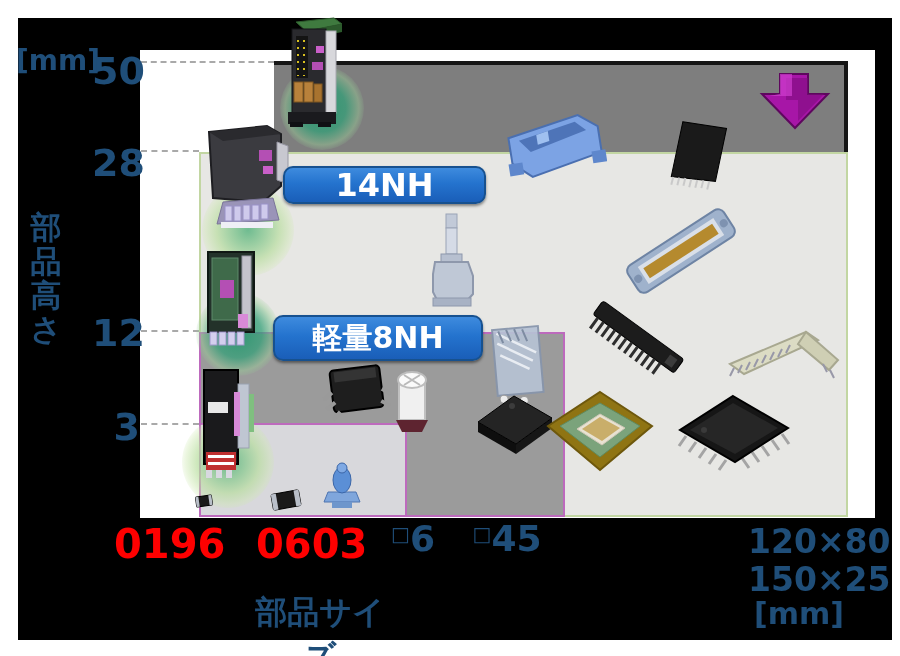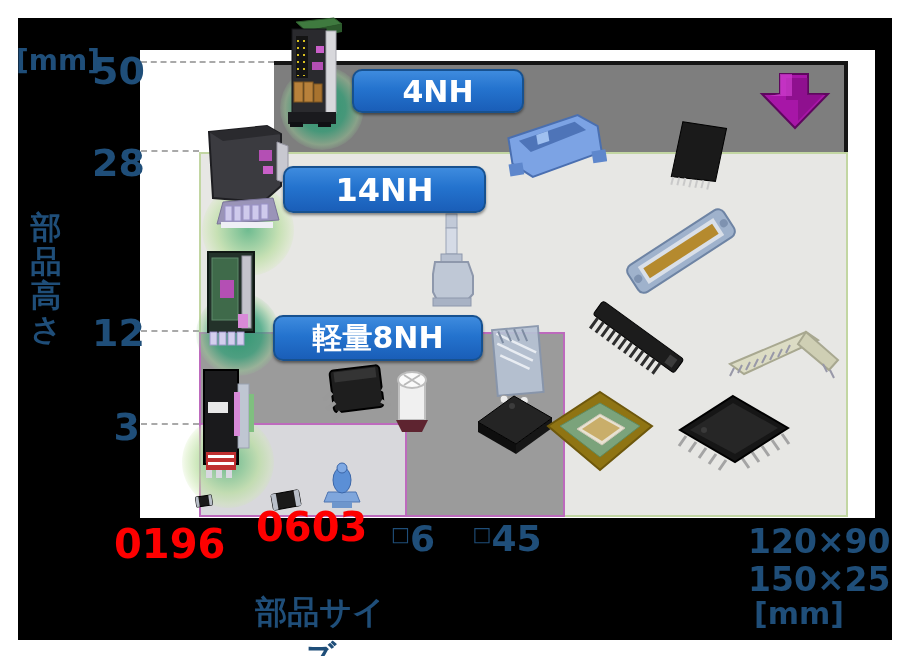--- a/index.html
+++ b/index.html
@@ -25,37 +25,37 @@
   .navy{color:#1f4e79;font-weight:bold;}
   .ymm{left:16px;top:44px;width:80px;font-size:28px;}
   .ytick{width:48px;text-align:right;font-size:38px;line-height:38px;}
   .yt30{left:92px;top:52px;}
   .yt28{left:92px;top:144px;}
   .yt12{left:92px;top:314px;}
   .yt3{left:92px;top:408px;}
   .ytitle{left:28px;top:210px;width:36px;font-size:31px;line-height:34px;text-align:center;}
   .xred{color:#fe0000;font-weight:bold;font-size:40px;width:110px;text-align:center;}
   .x0402{left:114px;top:521px;}
-  .x0603{left:256px;top:504px;}
+  .x0603{left:256px;top:521px;}
   .xsq{font-size:36px;width:90px;text-align:center;}
   .sqpre{font-size:20px;vertical-align:10px;font-weight:bold;}
   .xsq6{left:368px;top:518px;}
   .xsq45{left:462px;top:518px;}
   .xbig{font-size:33px;width:140px;text-align:right;}
   .xb1{left:748px;top:522px;}
   .xb2{left:748px;top:560px;}
   .xmm{left:744px;top:596px;width:110px;text-align:center;font-size:30px;}
   .xtitle{left:244px;top:591px;width:152px;text-align:center;font-size:32px;}
   
   .bubble{box-sizing:border-box;border-radius:10px;color:#fff;font-weight:bold;text-align:center;
           background:linear-gradient(180deg,#3e8bde 0%,#2473ce 45%,#1a5eb8 100%);
           border:2px solid #17518f;box-shadow:0 2px 3px rgba(0,0,0,0.45);
           display:flex;align-items:center;justify-content:center;}
   .b4{left:352px;top:69px;width:172px;height:44px;font-size:30px;}
-  .b14{left:283px;top:166px;width:203px;height:47px;font-size:32px;}
+  .b14{left:283px;top:166px;width:203px;height:38px;font-size:32px;}
   .b8{left:273px;top:315px;width:210px;height:46px;font-size:30px;}
   .b16{left:253px;top:418px;width:220px;height:45px;font-size:28px;}
   .load{left:556px;top:70px;width:164px;text-align:center;font-size:34px;font-weight:bold;color:#2020e0;}
   
   .glow{border-radius:50%;}
   .glow-teal{background:radial-gradient(circle,rgba(42,150,112,0.95) 0%,rgba(52,160,120,0.75) 40%,
              rgba(150,205,150,0.45) 62%,rgba(150,205,150,0) 74%);}
   .glow-pale{background:radial-gradient(circle,rgba(90,180,130,0.85) 0%,rgba(185,222,160,0.7) 48%,
              rgba(205,232,175,0.4) 65%,rgba(205,232,175,0) 76%);}
   .gl1{left:280px;top:66px;width:84px;height:84px;}
@@ -291,33 +291,32 @@
       <rect x="59" y="30" width="5" height="38" fill="#7fbf7f"></rect>
       <rect x="16" y="88" width="30" height="18" fill="#c03030"></rect>
       <rect x="18" y="91" width="26" height="3" fill="#fff"></rect>
       <rect x="18" y="98" width="26" height="3" fill="#fff"></rect>
       <rect x="16" y="106" width="6" height="8" fill="#d8d8e0"></rect>
       <rect x="26" y="106" width="6" height="8" fill="#d8d8e0"></rect>
       <rect x="36" y="106" width="6" height="8" fill="#d8d8e0"></rect>
     </svg>
   </div>
 
-  <div class="abs bubble b4">4NH</div>
   <div class="abs bubble b14">14NH</div>
   <div class="abs bubble b8">軽量8NH</div>
 
   <div class="abs" style="left:756px;top:70px;">
     <svg width="82" height="62" viewBox="0 0 82 62">
       <polygon points="24,4 52,4 52,24 72,24 39,58 6,24 24,24" fill="#a716a7" stroke="#5e075e" stroke-width="2"></polygon>
       <polygon points="52,8 52,24 68,24 42,51 42,30 30,30 30,8" fill="#7c0d7c" opacity="0.55"></polygon>
       <polygon points="24,4 36,4 36,26 13,26 24,24" fill="#cf3fcf" opacity="0.7"></polygon>
     </svg>
   </div>
 
   <div class="abs xred x0402">0196</div>
   <div class="abs xred x0603">0603</div>
   <div class="abs navy xsq xsq6"><span class="sqpre">□</span><span>6</span></div>
   <div class="abs navy xsq xsq45"><span class="sqpre">□</span><span>45</span></div>
-  <div class="abs navy xbig xb1">120×90</div>
+  <div class="abs navy xbig xb1">120×80</div>
   <div class="abs navy xbig xb2">150×25</div>
   <div class="abs navy xmm">[mm]</div>
   <div class="abs navy xtitle">部品サイズ</div>
 </div>
 
 </body></html>

